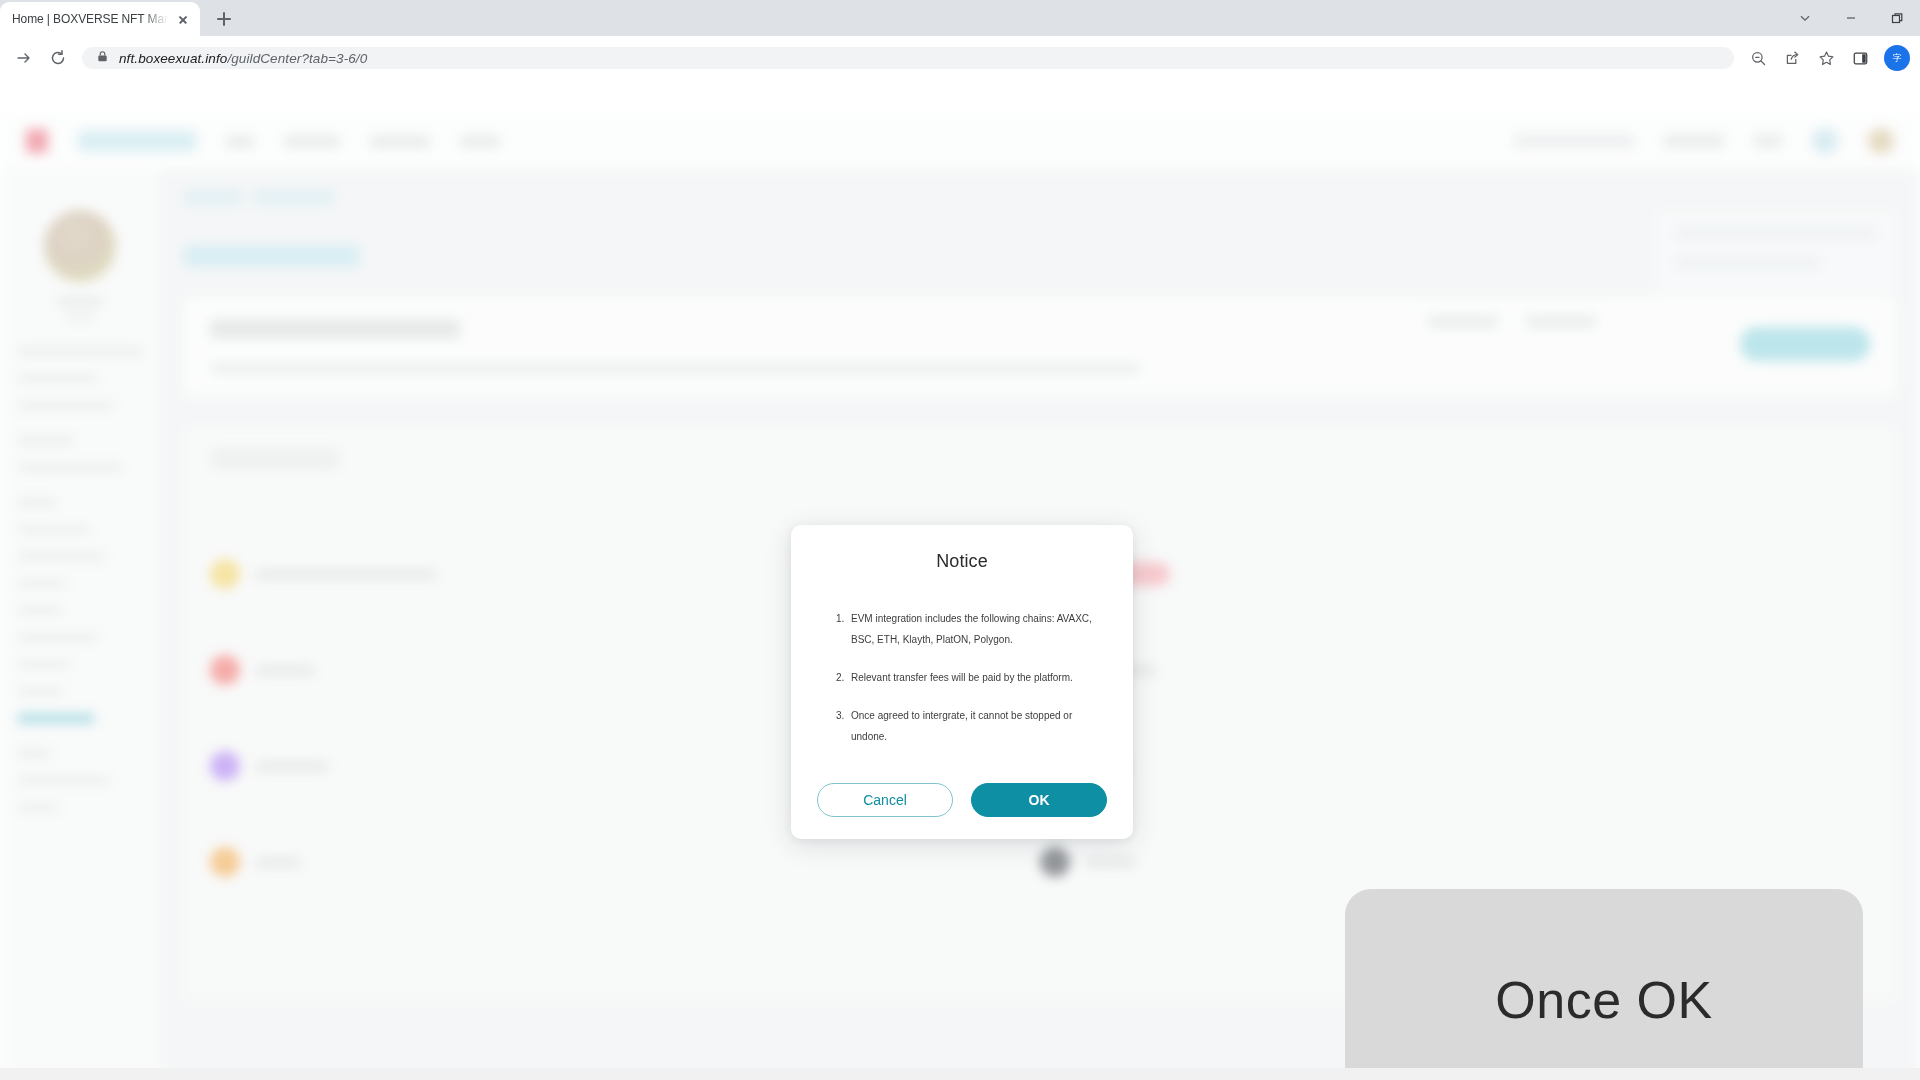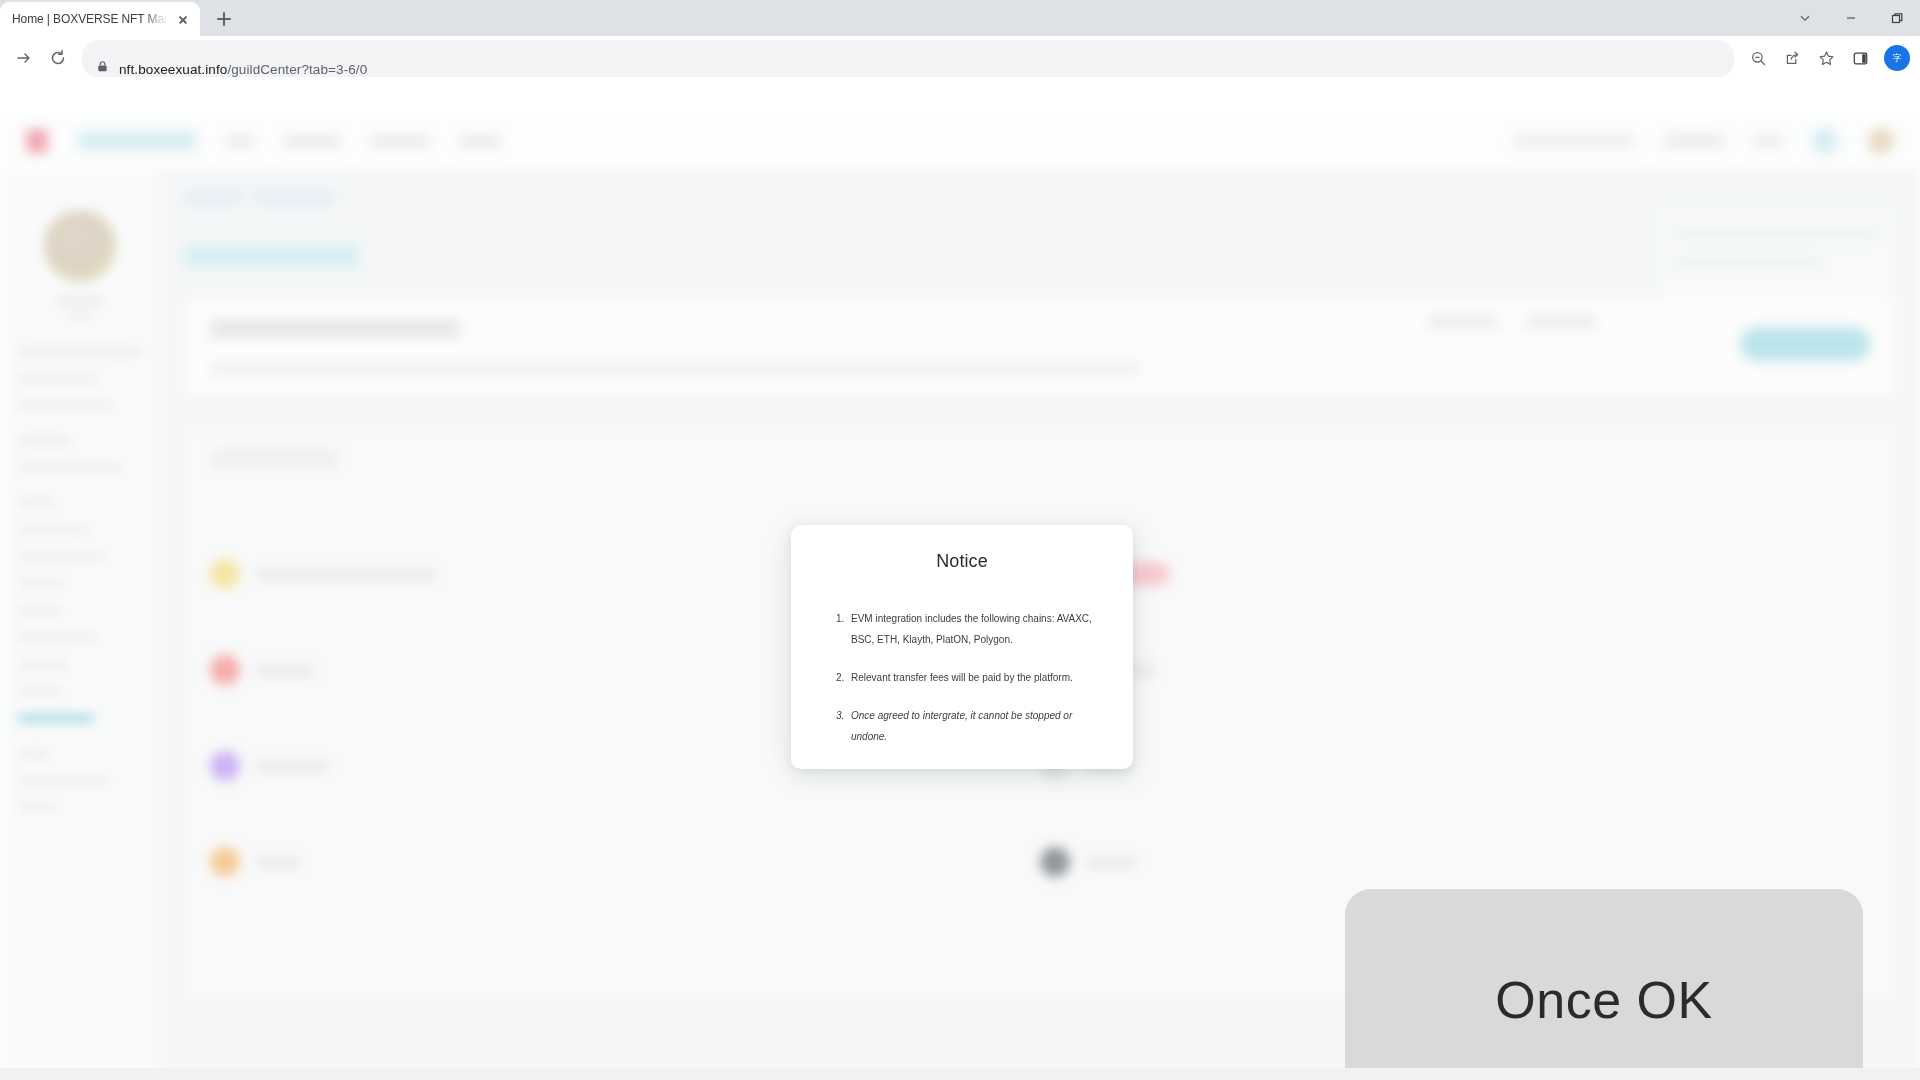--- a/index.html
+++ b/index.html
@@ -53,23 +53,24 @@
   }
   .wc { width:46px; height:36px; display:flex; align-items:center; justify-content:center; }
   .wc svg { display:block; }
 
   .toolbar {
     height:44px; background:#ffffff; display:flex; align-items:center;
     padding:0 8px; gap:2px;
   }
   .tb-btn { width:32px; height:32px; display:flex; align-items:center; justify-content:center; border-radius:50%; flex:none; }
   .omnibox {
-    flex:1; height:37px; background:#f1f3f4; border-radius:16px;
-    display:flex; align-items:flex-end; padding:0 14px; gap:10px; margin:0 6px;
+    flex:1; height:22px; background:#f1f3f4; border-radius:16px;
+    display:flex; align-items:center; padding:0 14px; gap:10px; margin:0 6px;
     min-width:0;
+    font-style:italic;
   }
   .url { font-size:13.5px; color:#202124; white-space:nowrap; letter-spacing:.1px; }
   .url .dim { color:#5f6368; }
   .omni-right { display:flex; align-items:center; gap:2px; flex:none; }
   .avatar-btn {
     width:26px; height:26px; border-radius:50%; background:#1a73e8;
     display:flex; align-items:center; justify-content:center;
     color:#fff; font-size:9px; margin-left:6px; margin-right:2px; flex:none;
     overflow:hidden;
   }
@@ -171,21 +172,21 @@
   }
   .modal-title{
     text-align:center; font-size:18px; font-weight:400; color:#2b2b2b;
     letter-spacing:.1px;
   }
   .modal-list{ margin:36px 0 0 0; padding-left:30px; }
   .modal-list li{
     font-size:10px; line-height:21px; color:#3d3d3d; margin-bottom:17px;
     padding-left:4px;
   }
-  .modal-list li:last-child{ margin-bottom:0;font-style:italic; }
+  .modal-list li:last-child{ margin-bottom:0; }
   .modal-actions{ display:flex; gap:18px; justify-content:center; margin-top:36px; }
   .btn {
     height:34px; border-radius:17px; font-size:14px; display:flex;
     align-items:center; justify-content:center; cursor:pointer;
     font-family:"Liberation Sans", sans-serif;
   }
   .btn-cancel{ width:140px; background:#fff; border:1px solid #7ec3cd; color:#0f8ca0; }
   .btn-ok    { width:140px; background:#0e8fa3; border:1px solid #0e8fa3; color:#fff; font-weight:700; }
 
   
@@ -406,20 +407,24 @@
 
     <div class="scrim"></div>
 
     <div class="modal">
       <div class="modal-title">Notice</div>
       <ol class="modal-list">
         <li>EVM integration includes the following chains: AVAXC, BSC, ETH, Klayth, PlatON, Polygon.</li>
         <li>Relevant transfer fees will be paid by the platform.</li>
         <li>Once agreed to intergrate, it cannot be stopped or undone.</li>
       </ol>
+      <div class="modal-actions">
+        <div class="btn btn-cancel">Cancel</div>
+        <div class="btn btn-ok">OK</div>
+      </div>
     </div>
 
     <div class="hint">
       <span>Once OK</span>
     </div>
 
     <div class="hscrollbar"></div>
   </div>
 </div>
 

